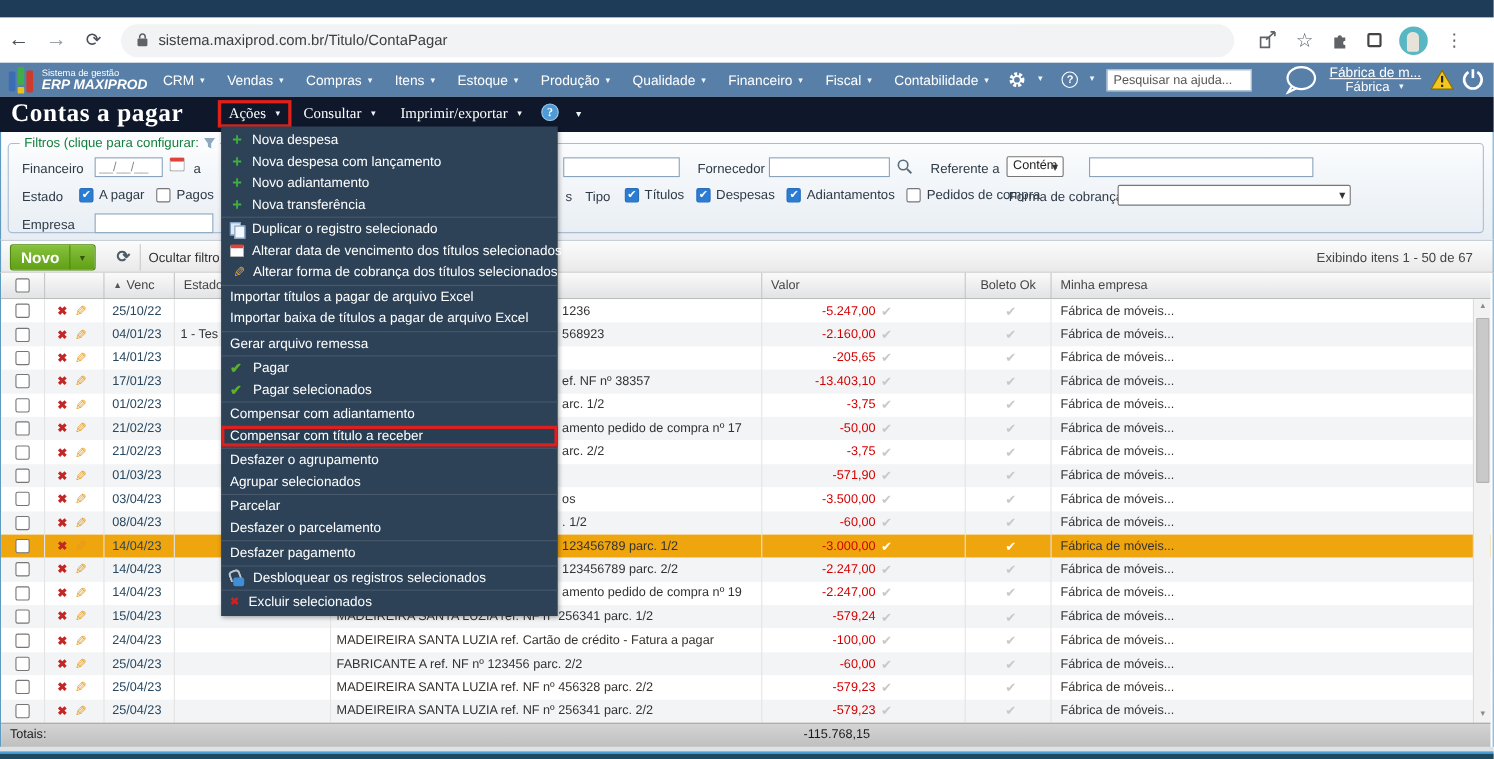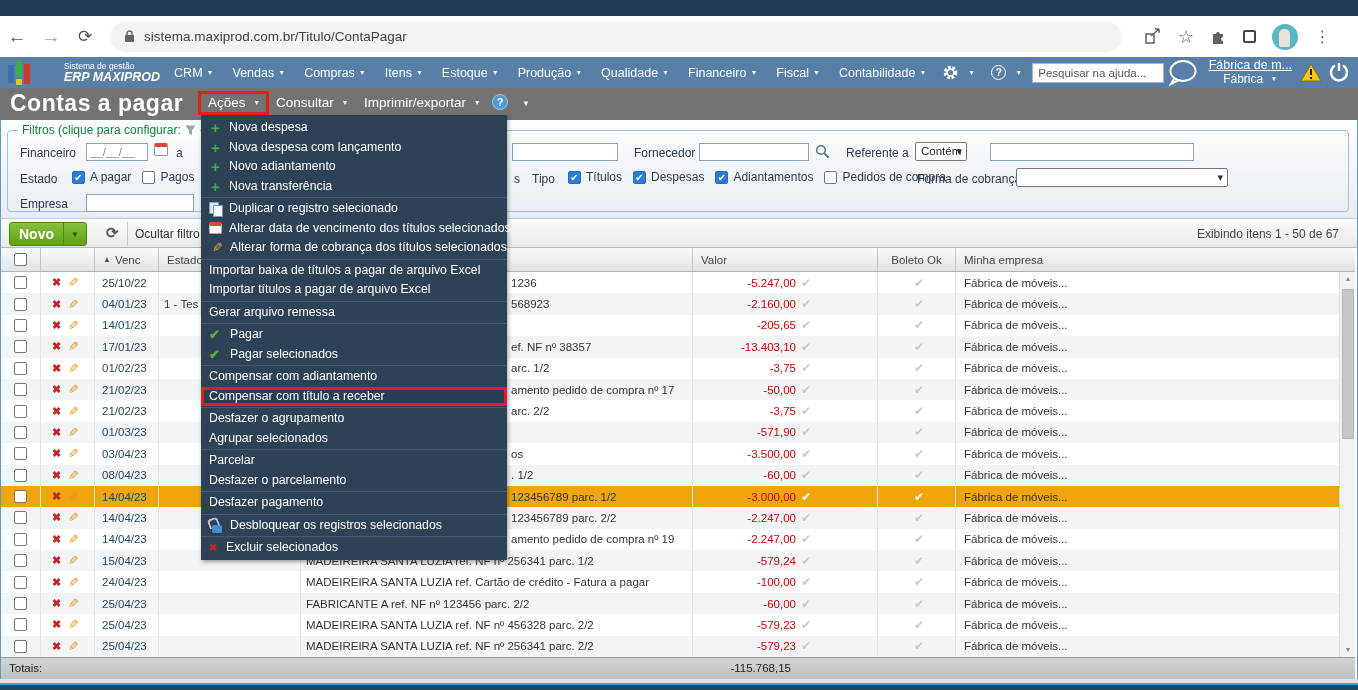--- a/index.html
+++ b/index.html
@@ -18,21 +18,21 @@
   .chrome-right { display:flex; align-items:center; margin-left:22px; gap:16px; }
   .chr-ic { color:#5f6368; }
   .star-ic { font-size:18px; }
   .panel-ic { width:13px; height:13px; border:2px solid #444; border-radius:2px; }
   .avatar { width:26px; height:26px; border-radius:50%; background:#59b7c3; position:relative; overflow:hidden; }
   .avatar::after { content:''; position:absolute; left:7px; top:5px; width:11px; height:18px; background:#e8e3d8; border-radius:5px 5px 2px 2px; }
   .dots-ic { font-size:16px; color:#5f6368; letter-spacing:0; }
 
   
   .erp-nav { position:absolute; left:0; top:57px; width:1358px; height:31px; background:#587fa7; display:flex; align-items:center; color:#fff; }
-  .logo-wrap { display:flex; align-items:center; margin-left:8px; margin-right:14px;gap:26px; }
+  .logo-wrap { display:flex; align-items:center; margin-left:8px; margin-right:14px; }
   .logo-bars { position:relative; width:24px; height:24px; margin-right:6px; }
   .logo-bars i { position:absolute; width:6px; border-radius:1px; }
   .logo-bars .b1 { left:0; top:4px; height:18px; background:#3a6db4; }
   .logo-bars .b2 { left:8px; top:0; height:16px; background:#3fae49; }
   .logo-bars .b3 { left:16px; top:3px; height:20px; background:#cf3a2e; }
   .logo-bars .b4 { left:8px; top:18px; height:6px; width:6px; background:#e8c21f; }
   .logo-text-top { font-size:8.5px; line-height:10px; }
   .logo-text-bottom { font-size:12.5px; font-weight:bold; font-style:italic; line-height:13px; }
   .nav-menus { display:flex; align-items:center; gap:19px; }
   .nav-item { font-size:12.5px; cursor:pointer; white-space:nowrap; }
@@ -43,21 +43,21 @@
   .help-search { margin-left:10px; width:132px; height:20px; border:1px solid #9fb4c8; font-size:11.5px; padding:0 5px; color:#333; }
   .help-search::placeholder { color:#555; }
   .erp-right { margin-left:auto; display:flex; align-items:center; margin-right:8px; }
   .chat-svg { margin-right:10px; }
   .account { text-align:center; margin-right:8px; line-height:13px; }
   .account-link { font-size:12.5px; color:#fff; text-decoration:underline; cursor:pointer; }
   .account-sub { font-size:12px; color:#fff; cursor:pointer; }
   .warn-svg { margin-right:6px; }
 
   
-  .title-bar { position:absolute; left:0; top:88px; width:1358px; height:32px; background:#737373; color:#fff; }
+  .title-bar { position:absolute; left:0; top:88px; width:1358px; height:32px; background:#0f172a; color:#fff;font-family:Liberation Serif, serif; }
   .page-title { position:absolute; left:10px; top:2px; font-size:23px; font-weight:bold; letter-spacing:0.5px; }
   .tb-menu { position:absolute; top:7px; font-size:13.5px; cursor:pointer; white-space:nowrap; }
   .acoes-box { left:198px; top:3px; border:3px solid #e0211a; padding:1px 6px 2px 7px; }
   .tb-consultar { left:276px; }
   .tb-imprimir { left:364px; }
   .tb-help { position:absolute; left:492px; top:6px; width:16px; height:16px; background:#4f9bd8; border:1px solid #9cc8e8; border-radius:50%; color:#fff; font-size:11px; font-weight:bold; text-align:center; line-height:15px; cursor:pointer; }
   .tb-caret { position:absolute; left:518px; top:11px; font-size:8px; cursor:pointer; }
 
   
   .filters { position:absolute; left:0; top:120px; width:1358px; height:98px; background:linear-gradient(#fdfeff,#e7edf3); border-left:1px solid #5f9bc0; border-right:1px solid #5f9bc0; }
@@ -762,24 +762,24 @@
     <div class="menu-item">
       <span class="mi mi-calendar"></span>
       <span>Alterar data de vencimento dos títulos selecionados</span>
     </div>
     <div class="menu-item">
       <span class="mi mi-pencil">✎</span>
       <span>Alterar forma de cobrança dos títulos selecionados</span>
     </div>
     <div class="menu-sep"></div>
     <div class="menu-item">
+      <span>Importar títulos a pagar de arquivo Excel</span>
+    </div>
+    <div class="menu-item">
       <span>Importar baixa de títulos a pagar de arquivo Excel</span>
-    </div>
-    <div class="menu-item">
-      <span>Importar títulos a pagar de arquivo Excel</span>
     </div>
     <div class="menu-sep"></div>
     <div class="menu-item">
       <span>Gerar arquivo remessa</span>
     </div>
     <div class="menu-sep"></div>
     <div class="menu-item">
       <span class="mi mi-check">✔</span>
       <span>Pagar</span>
     </div>

